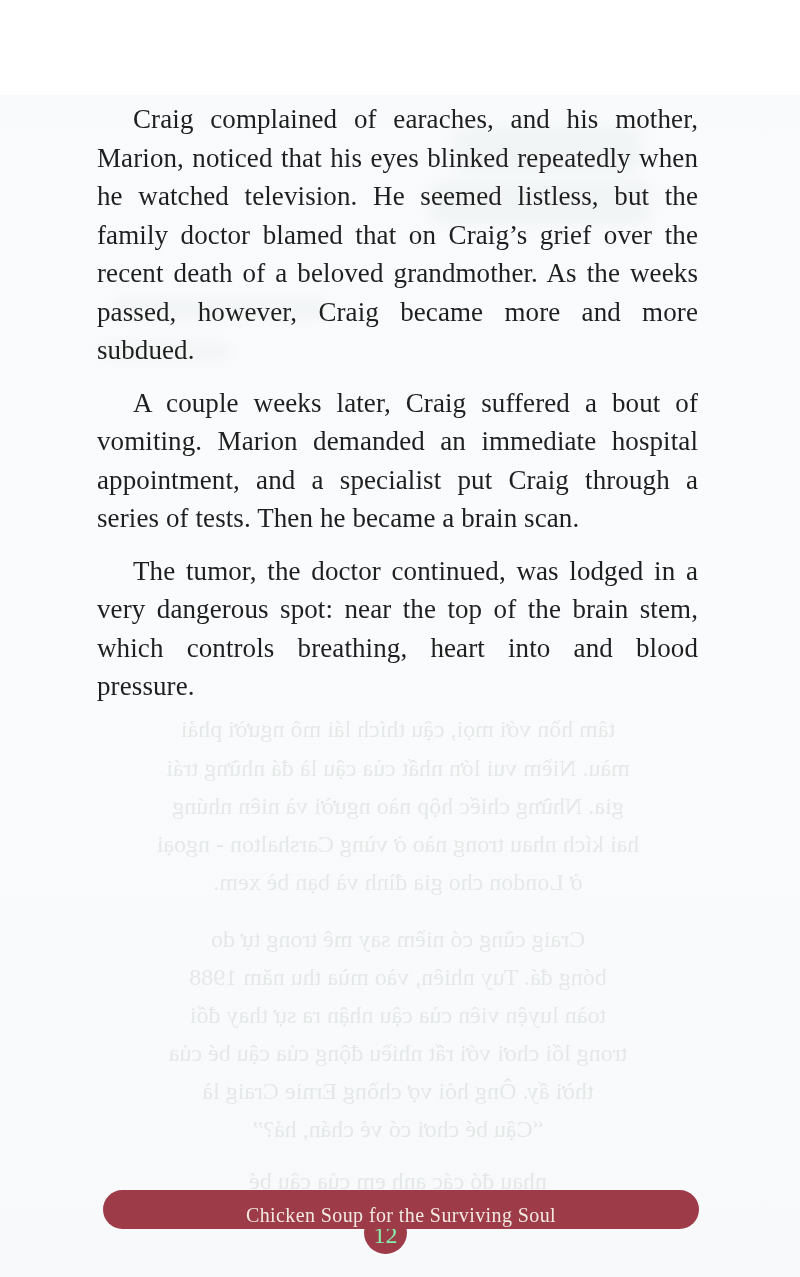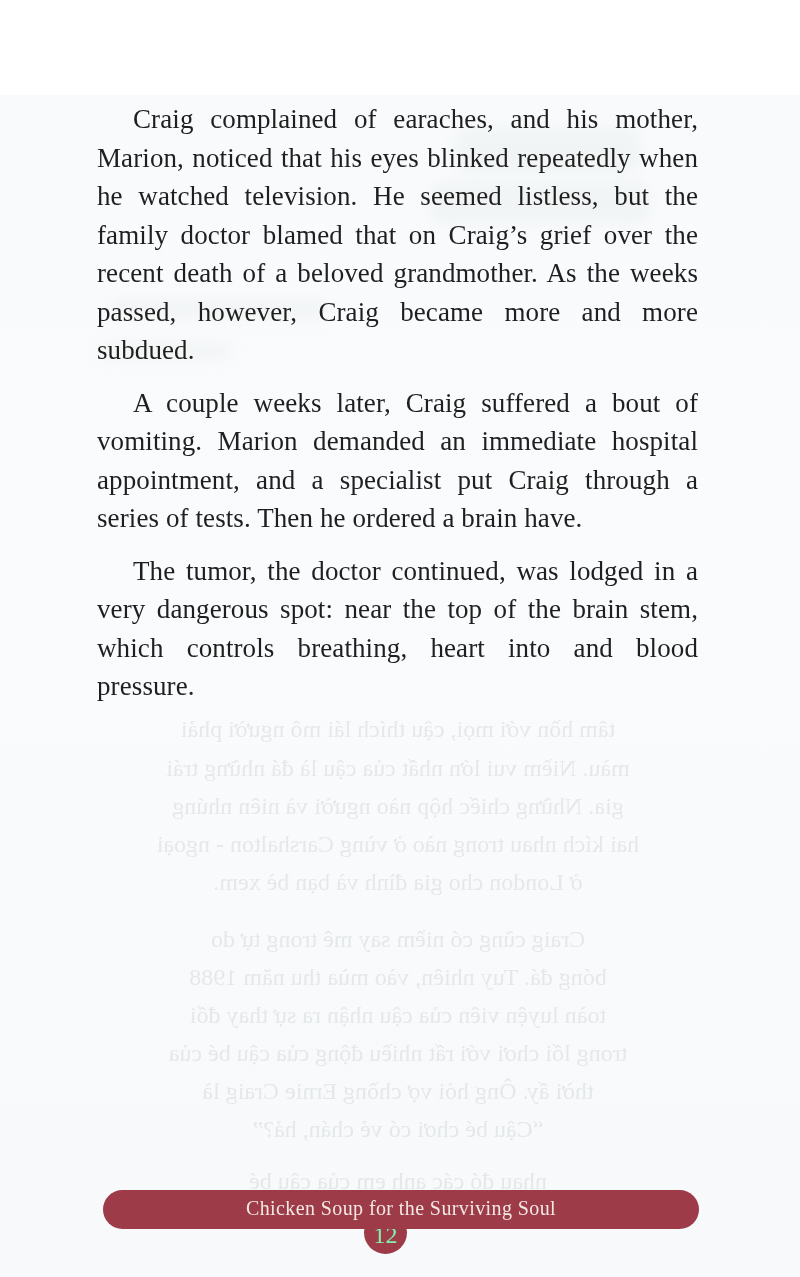--- a/index.html
+++ b/index.html
@@ -29,21 +29,21 @@
     position:absolute;left:97px;top:100px;width:601px;
     color:#1f1f1f;
     font-size:27px;line-height:38.5px;
     text-align:justify;
   }
   .text-block p{margin:0 0 14px 0;text-indent:36px;letter-spacing:.1px;}
   
   .footer-banner{
     position:absolute;left:103px;top:1190px;width:596px;height:39px;
     background:#9d3b49;border-radius:20px;
-    display:flex;align-items:center;justify-content:center;
+    display:flex;align-items:flex-end;justify-content:center;
     z-index:3;
   }
   .footer-banner .banner-title{
     color:#f2e9e3;font-size:20px;letter-spacing:.4px;
     font-family:"Liberation Serif", serif;
     padding-bottom:2px;
   }
   .page-number-circle{
     position:absolute;left:364px;top:1211px;width:43px;height:43px;
     background:#9d3b49;border-radius:50%;
@@ -76,21 +76,21 @@
       <div class="bleed-line" style="top: 1040px;">trong lối chơi với rất nhiều động của cậu bé của</div>
       <div class="bleed-line" style="top: 1078px;">thời ấy. Ông hỏi vợ chồng Ernie Craig là</div>
       <div class="bleed-line" style="top: 1116px;">“Cậu bé chơi có vẻ chán, hả?”</div>
       <div class="bleed-line" style="top: 1168px;">nhau đó các anh em của cậu bé</div>
     </div>
 </div>
 
 <div class="text-block">
   <div id="paragraphs">
       <p>Craig complained of earaches, and his mother, Marion, noticed that his eyes blinked repeatedly when he watched television. He seemed listless, but the family doctor blamed that on Craig’s grief over the recent death of a beloved grandmother. As the weeks passed, however, Craig became more and more subdued.</p>
-      <p>A couple weeks later, Craig suffered a bout of vomiting. Marion demanded an immediate hospital appointment, and a specialist put Craig through a series of tests. Then he ordered a brain have.</p>
+      <p>A couple weeks later, Craig suffered a bout of vomiting. Marion demanded an immediate hospital appointment, and a specialist put Craig through a series of tests. Then he became a brain scan.</p>
       <p>The tumor, the doctor continued, was lodged in a very dangerous spot: near the top of the brain stem, which controls breathing, heart into and blood pressure.</p>
     </div>
 </div>
 
 <div class="footer-banner">
   <span class="banner-title">Chicken Soup for the Surviving Soul</span>
 </div>
 
 <div class="page-number-circle">
   <span class="page-number">12</span>

